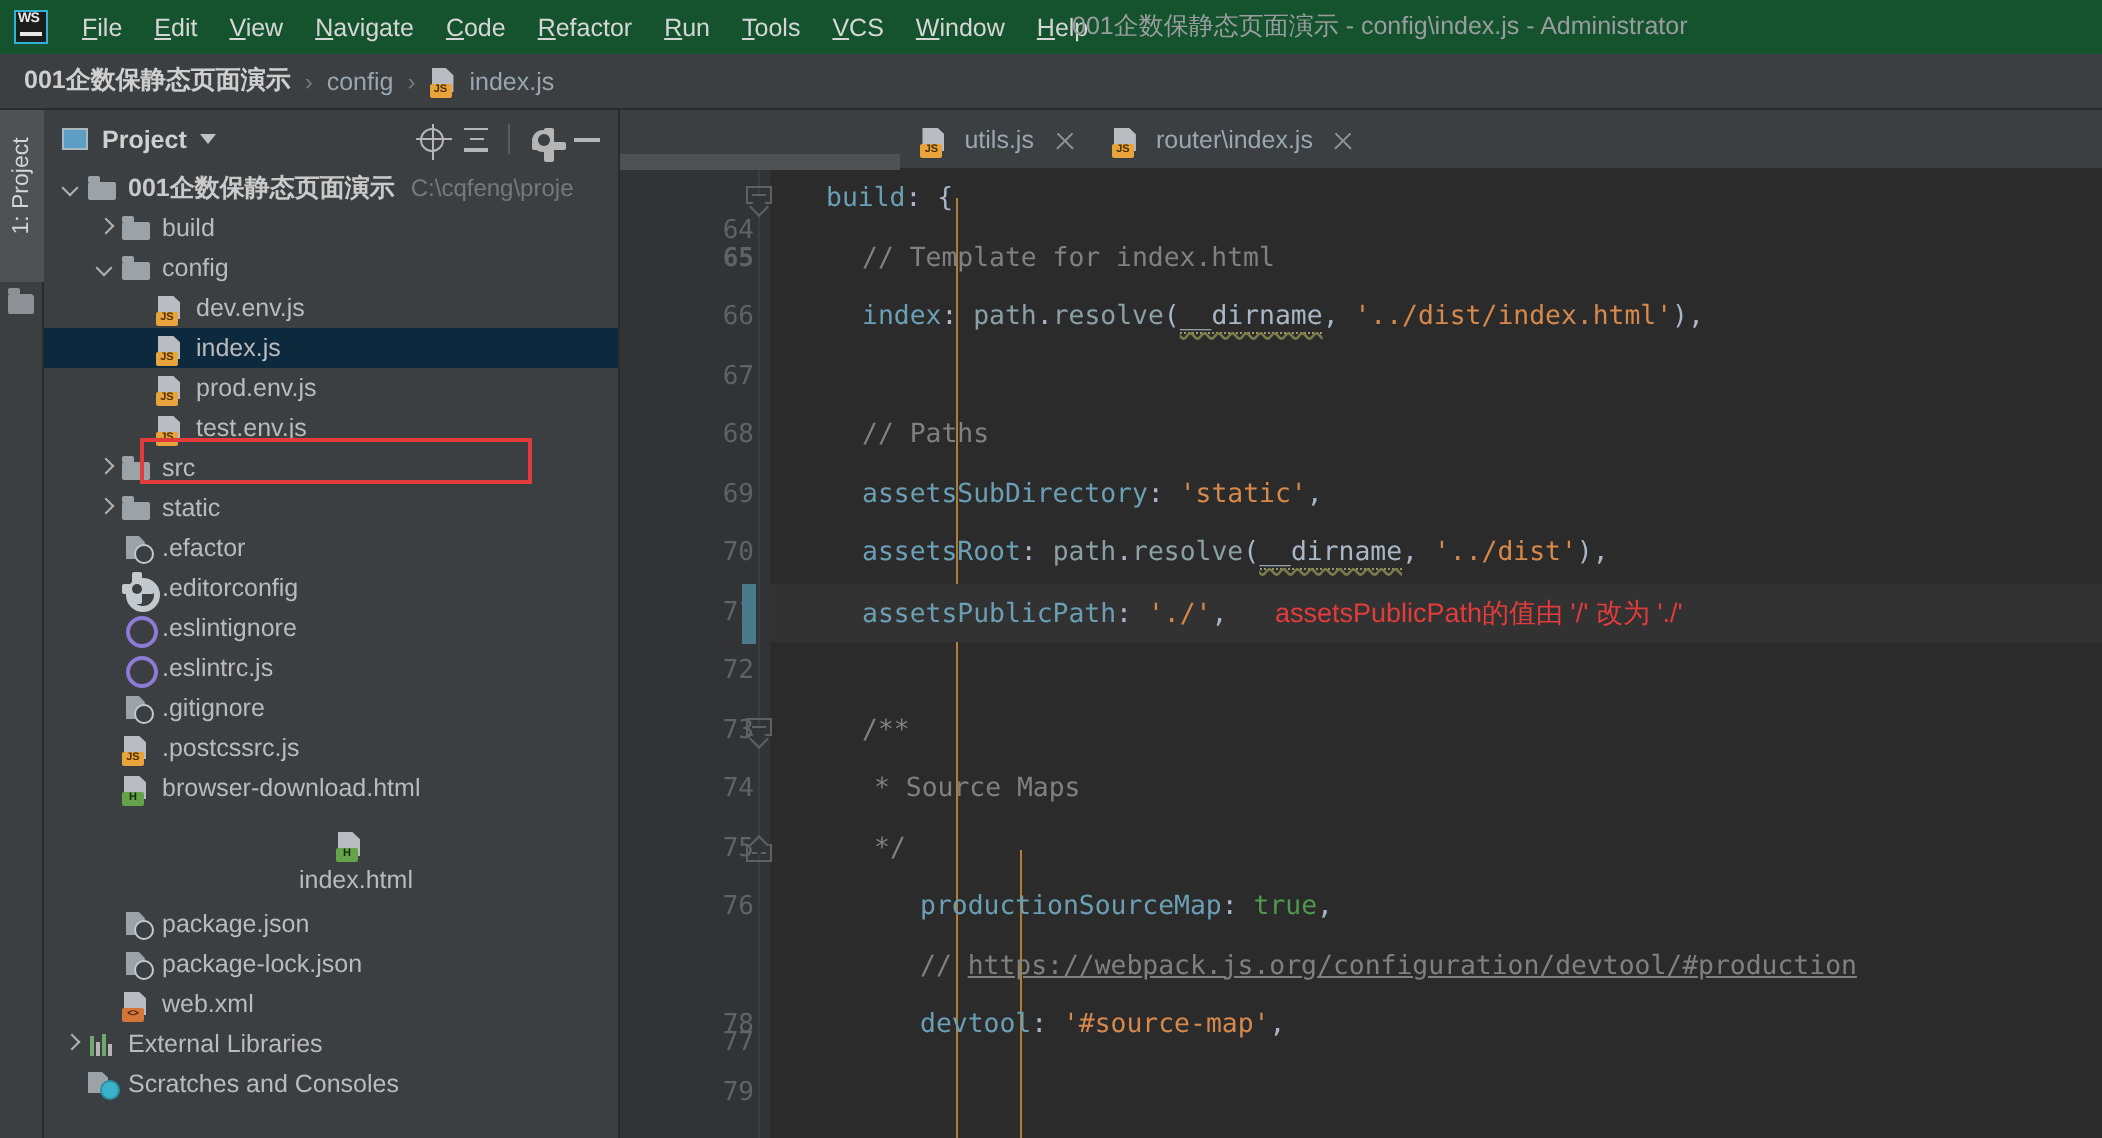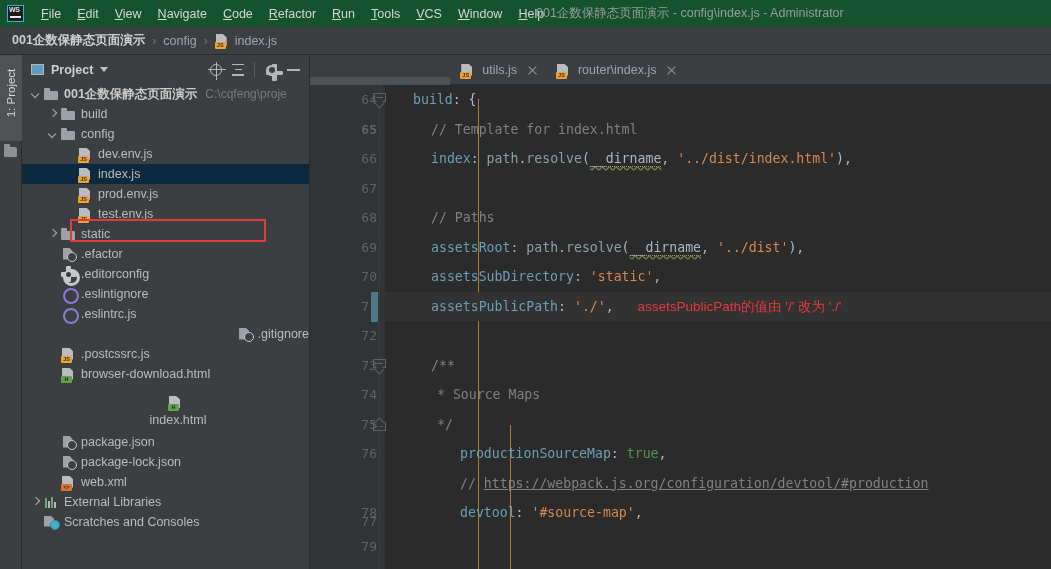--- a/index.html
+++ b/index.html
@@ -462,20 +462,25 @@
           <span class="label">prod.env.js</span>
         </div>
         <div class="row" style="padding-left: 42px;">
           <span class="arrow none"></span>
           <span class="ico i-js"></span>
           <span class="label">test.env.js</span>
         </div>
         <div class="row" style="padding-left: 25px;">
           <span class="arrow "></span>
           <span class="ico i-folder"></span>
+          <span class="label">src</span>
+        </div>
+        <div class="row" style="padding-left: 25px;">
+          <span class="arrow "></span>
+          <span class="ico i-folder"></span>
           <span class="label">static</span>
         </div>
         <div class="row" style="padding-left: 25px;">
           <span class="arrow none"></span>
           <span class="ico i-json"></span>
           <span class="label">.efactor</span>
         </div>
         <div class="row" style="padding-left: 25px;">
           <span class="arrow none"></span>
           <span class="ico i-cfg">
@@ -487,21 +492,21 @@
         <div class="row" style="padding-left: 25px;">
           <span class="arrow none"></span>
           <span class="ico i-eslint"></span>
           <span class="label">.eslintignore</span>
         </div>
         <div class="row" style="padding-left: 25px;">
           <span class="arrow none"></span>
           <span class="ico i-eslint"></span>
           <span class="label">.eslintrc.js</span>
         </div>
-        <div class="row" style="padding-left: 25px; justify-content: flex-end;">
+        <div class="row" style="padding-left: 25px;">
           <span class="arrow none"></span>
           <span class="ico i-git"></span>
           <span class="label">.gitignore</span>
         </div>
         <div class="row" style="padding-left: 25px;">
           <span class="arrow none"></span>
           <span class="ico i-js"></span>
           <span class="label">.postcssrc.js</span>
         </div>
         <div class="row" style="padding-left: 25px;">
@@ -568,21 +573,21 @@
       </div>
     </div>
 
     <div class="code-area">
 
       <div class="current-row-bg" id="curbg" style="top: 206.5px;"></div>
 
       <div class="gutter">
         <div class="fold-line"></div>
         <div id="gutter-nums">
-            <div class="gutter-num" style="top: 0px;">64</div>
+            <div class="gutter-num" style="top: 16px;">64</div>
             <div class="gutter-num" style="top: 29.5px; font-weight: bold;">65</div>
             <div class="gutter-num" style="top: 59px;">66</div>
             <div class="gutter-num" style="top: 88.5px;">67</div>
             <div class="gutter-num" style="top: 118px;">68</div>
             <div class="gutter-num" style="top: 147.5px;">69</div>
             <div class="gutter-num" style="top: 177px;">70</div>
             <div class="gutter-num" style="top: 206.5px;">71</div>
             <div class="gutter-num" style="top: 236px;">72</div>
             <div class="gutter-num" style="top: 265.5px;">73</div>
             <div class="gutter-num" style="top: 295px;">74</div>
@@ -617,23 +622,23 @@
         <div class="line"><span class="c-prop">build</span><span class="c-punct">:</span> <span class="c-punct">{</span></div>
 
         <div class="line" style="padding-left:46px"><span class="c-cmt">// Template for index.html</span></div>
 
         <div class="line" style="padding-left:46px"><span class="c-prop">index</span><span class="c-punct">:</span> <span class="c-fn">path</span><span class="c-punct">.</span><span class="c-fn">resolve</span><span class="c-punct">(</span><span class="c-var wavy">__dirname</span><span class="c-punct">,</span> <span class="c-str">'../dist/index.html'</span><span class="c-punct">),</span></div>
 
         <div class="line"> </div>
 
         <div class="line" style="padding-left:46px"><span class="c-cmt">// Paths</span></div>
 
+        <div class="line" style="padding-left:46px"><span class="c-prop">assetsSubDirectory</span><span class="c-punct">:</span> <span class="c-str">'static'</span><span class="c-punct">,</span></div>
+
         <div class="line" style="padding-left:46px"><span class="c-prop">assetsRoot</span><span class="c-punct">:</span> <span class="c-fn">path</span><span class="c-punct">.</span><span class="c-fn">resolve</span><span class="c-punct">(</span><span class="c-var wavy">__dirname</span><span class="c-punct">,</span> <span class="c-str">'../dist'</span><span class="c-punct">),</span></div>
-
-        <div class="line" style="padding-left:46px"><span class="c-prop">assetsSubDirectory</span><span class="c-punct">:</span> <span class="c-str">'static'</span><span class="c-punct">,</span></div>
 
         <div class="line current" style="padding-left:46px"><span class="c-prop">assetsPublicPath</span><span class="c-punct">:</span> <span class="c-str">'./'</span><span class="c-punct">,</span>   <span class="c-note">assetsPublicPath的值由 '/' 改为 './'</span></div>
 
         <div class="line"> </div>
 
         <div class="line" style="padding-left:46px"><span class="c-cmt">/**</span></div>
 
         <div class="line" style="padding-left:52px"><span class="c-cmt">* Source Maps</span></div>
 
         <div class="line" style="padding-left:52px"><span class="c-cmt">*/</span></div>

